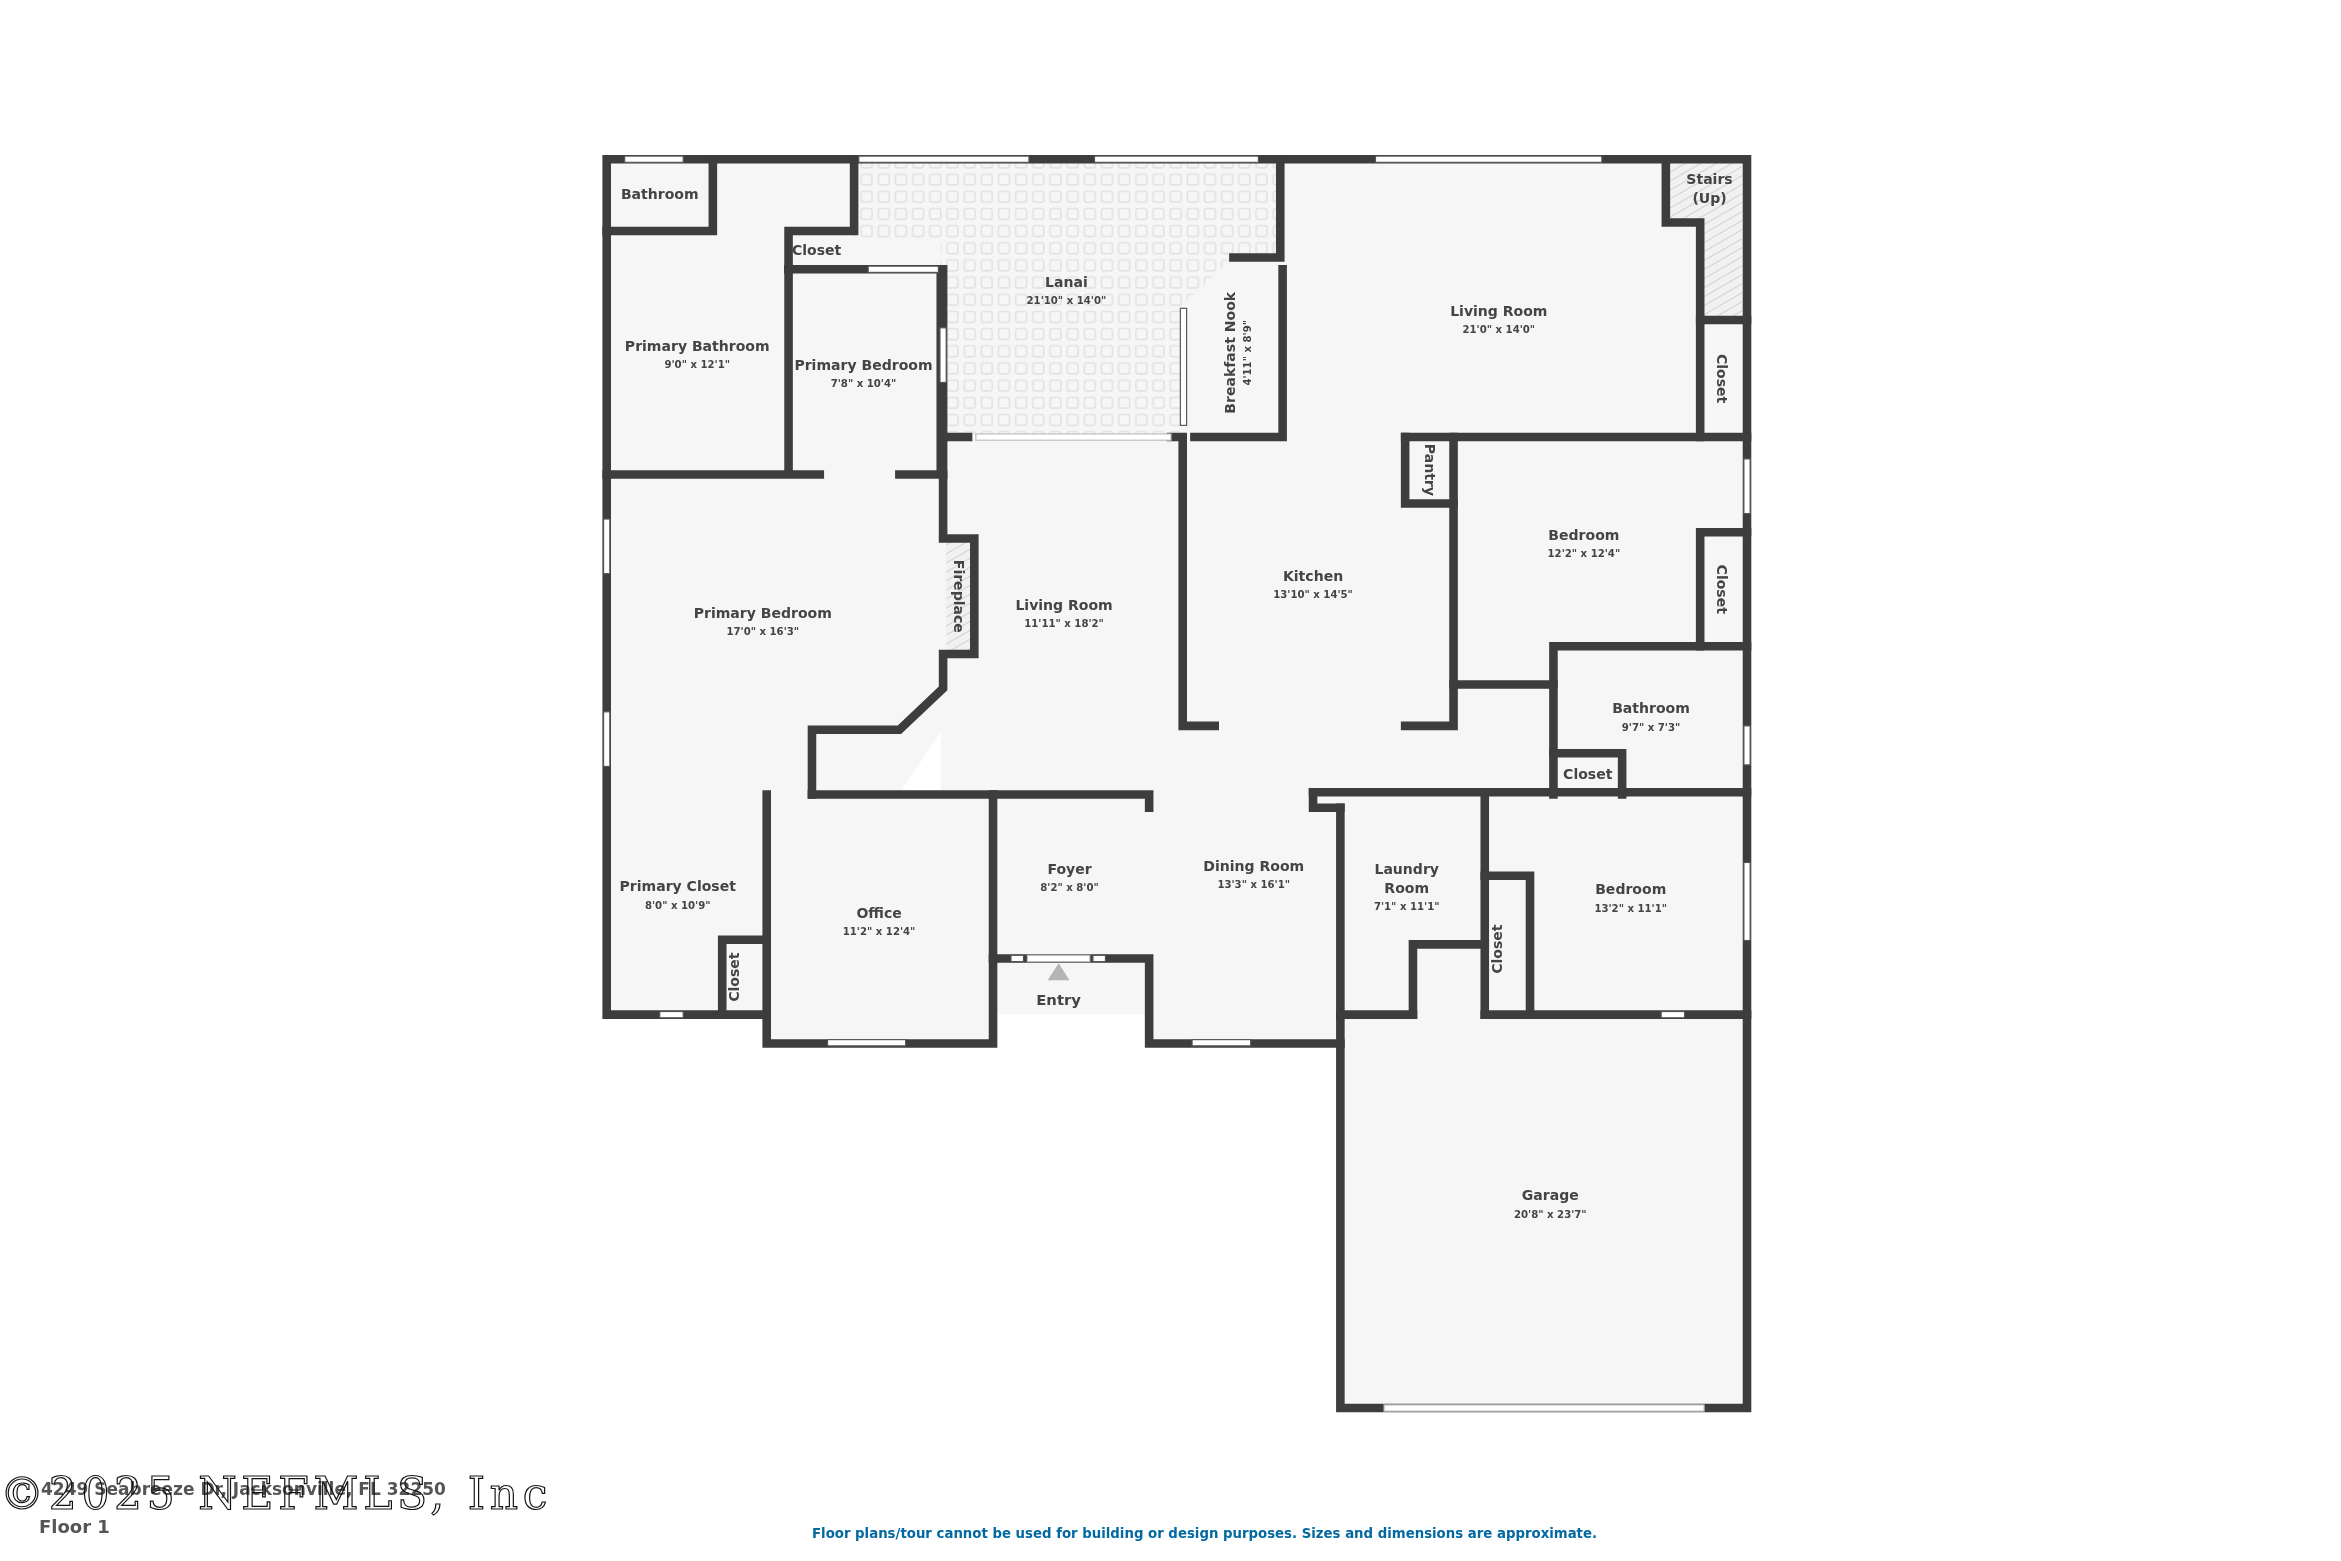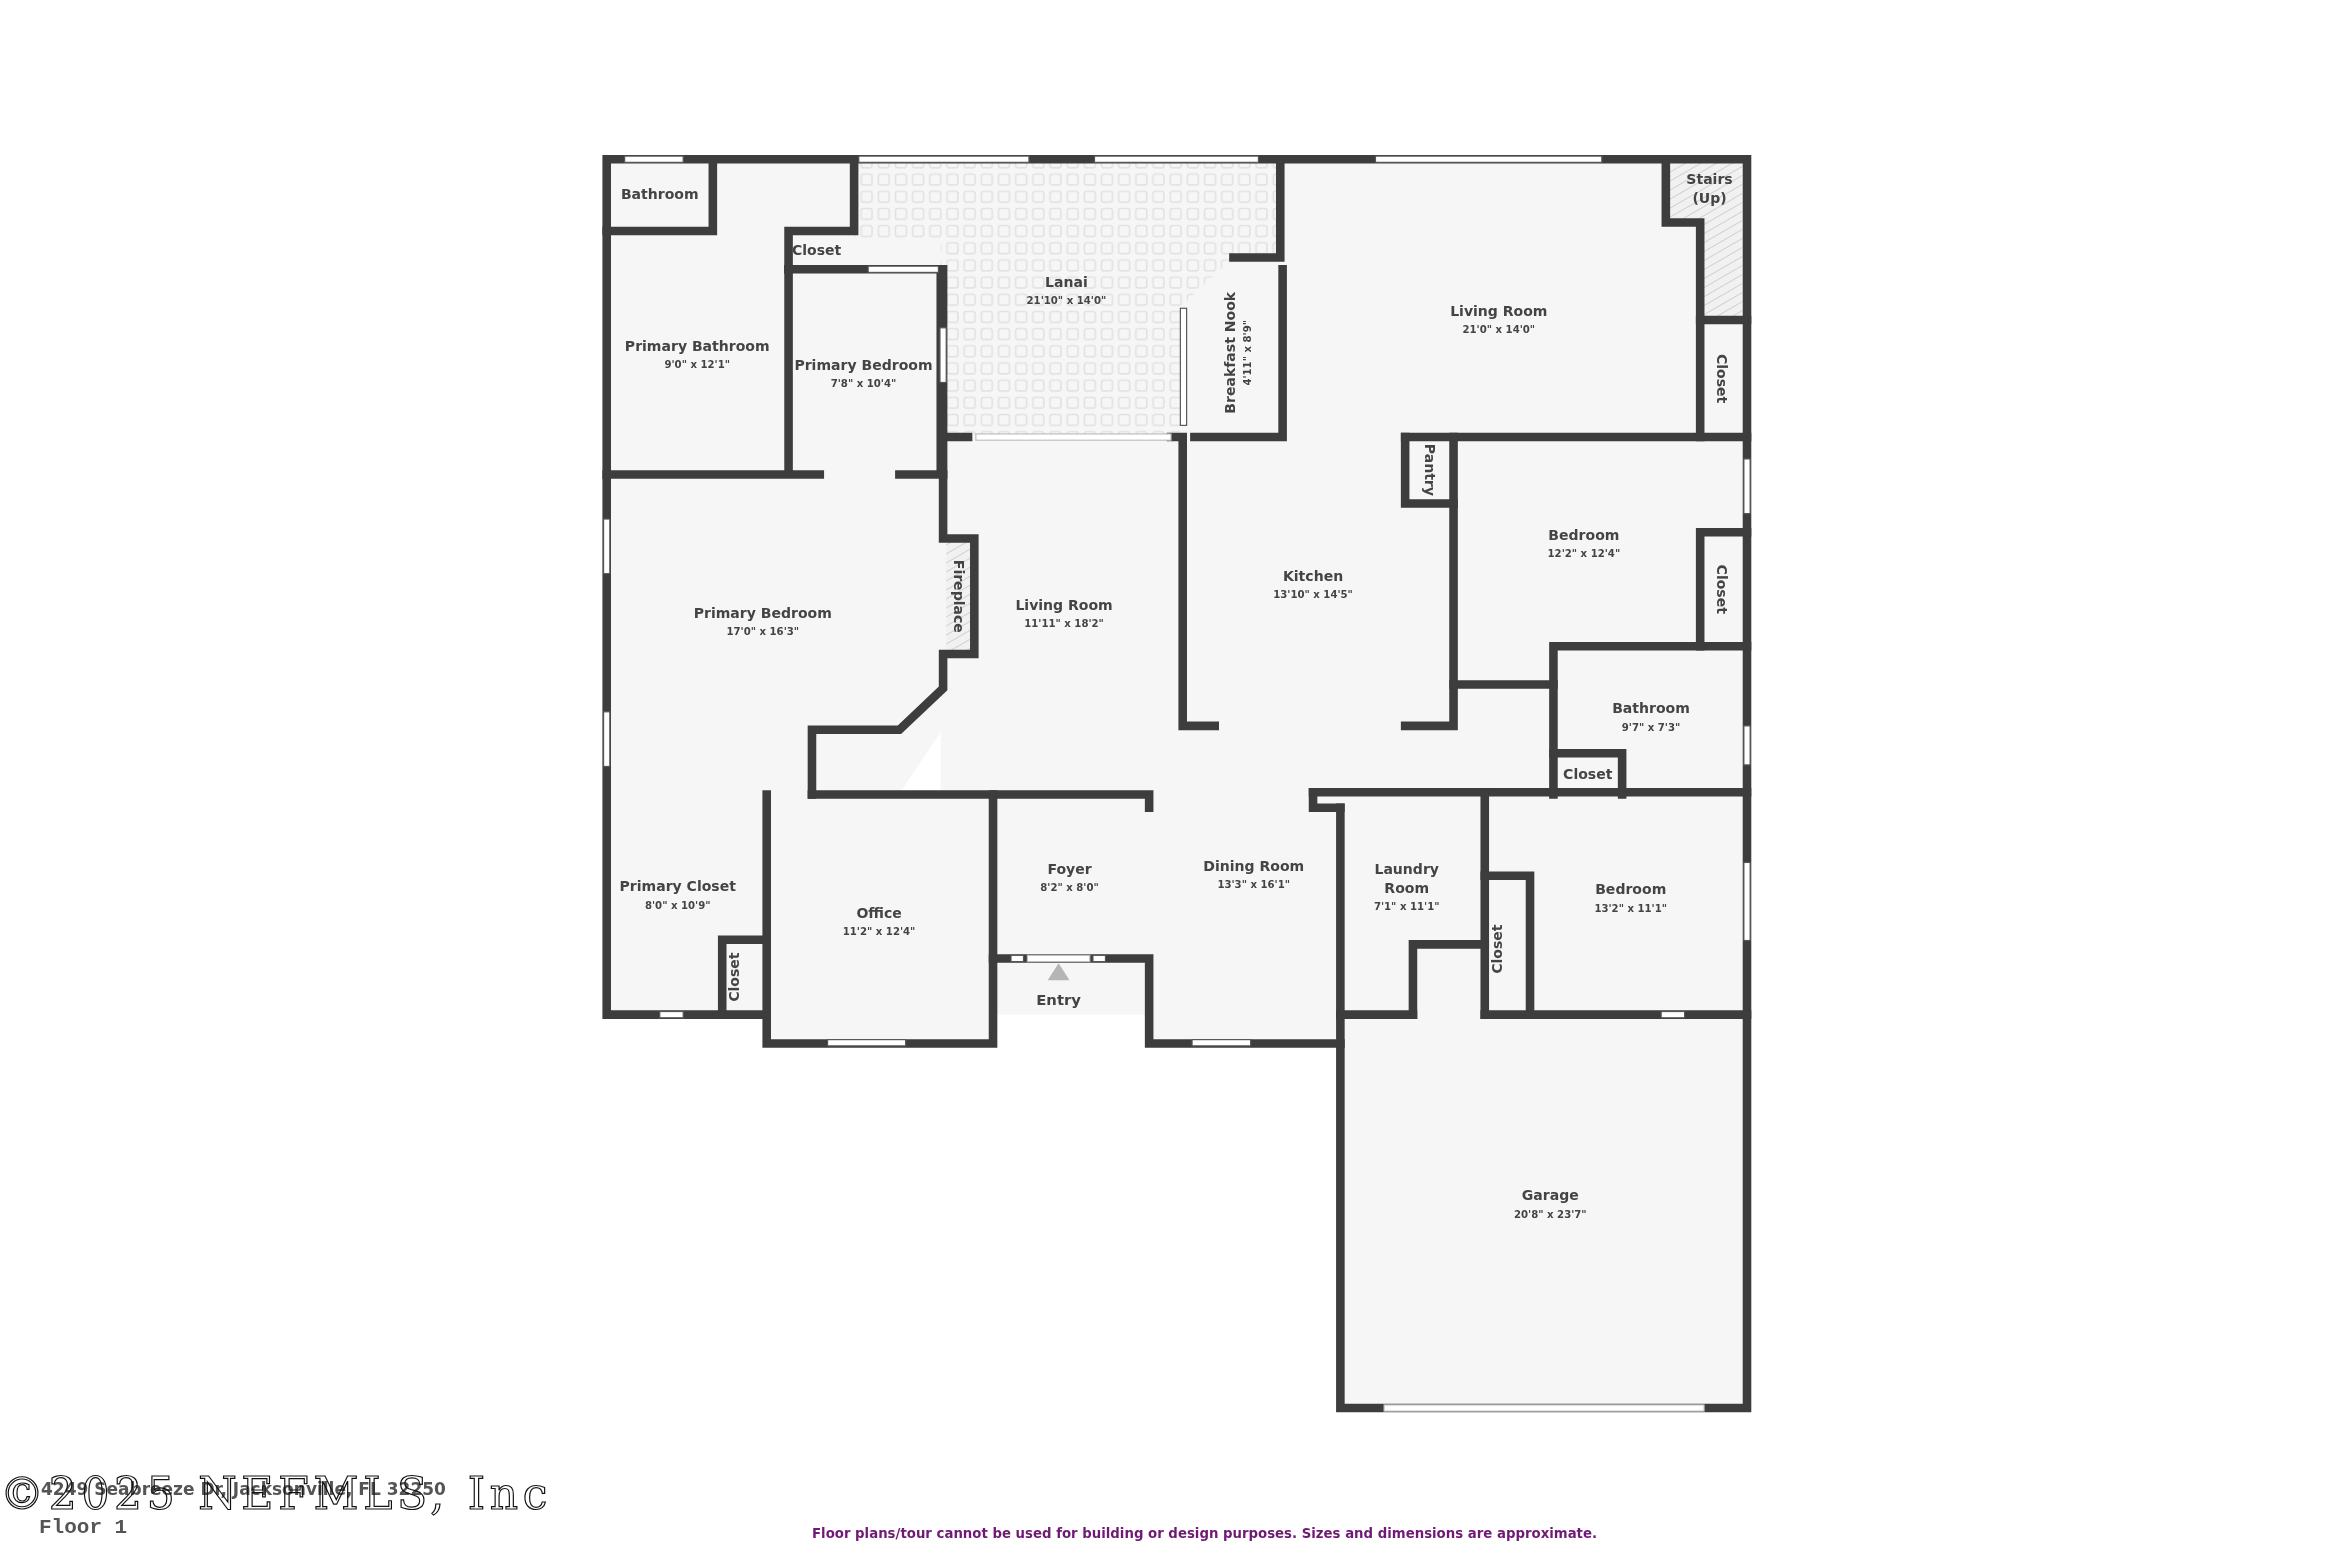--- a/index.html
+++ b/index.html
@@ -7,24 +7,24 @@
          font-family:"DejaVu Sans", "Liberation Sans", sans-serif; }
   #plan { position:absolute; left:0; top:0; width:2342px; height:1561px; }
   .wall { fill:none; stroke:#3d3d3d; stroke-width:11; stroke-linecap:square; stroke-linejoin:miter; }
   .floor { fill:#f6f6f6; }
   .win { fill:#ffffff; stroke:#555; stroke-width:1.5; }
   .door-gap { fill:#ffffff; stroke:#bdbdbd; stroke-width:1.5; }
   .room-name { font-family:"DejaVu Sans", sans-serif; font-weight:bold; font-size:18px; fill:#444; text-anchor:middle; }
   .room-dim { font-family:"DejaVu Sans", sans-serif; font-weight:bold; font-size:13px; fill:#444; text-anchor:middle; }
   .entry-label { font-family:"DejaVu Sans", sans-serif; font-weight:bold; font-size:19px; fill:#444; text-anchor:middle; }
   .footer-address { position:absolute; left:34px; top:1479px; font-weight:bold; font-size:17px; color:#555; white-space:nowrap;padding-left:7px; }
-  .footer-floor { position:absolute; left:39px; top:1516px; font-weight:bold; font-size:21px; color:#555;font-family:Liberation Mono, monospace; }
+  .footer-floor { position:absolute; left:39px; top:1516px; font-weight:bold; font-size:18px; color:#555; }
   .watermark { position:absolute; left:0px; top:1468px; font-family:"DejaVu Serif", serif; font-size:44px; color:transparent;
                -webkit-text-stroke:1.2px #111; white-space:nowrap; letter-spacing:4.7px; }
-  .disclaimer { position:absolute; left:812px; top:1526px; font-weight:bold; font-size:13.3px; color:#701a75; white-space:nowrap; }
+  .disclaimer { position:absolute; left:812px; top:1526px; font-weight:bold; font-size:13.3px; color:#0369a1; white-space:nowrap; }
 </style>
 </head>
 <body>
 
 <svg id="plan" viewBox="0 0 3000 2000" xmlns="http://www.w3.org/2000/svg">
   <defs>
     <pattern id="tile" width="22" height="22" patternUnits="userSpaceOnUse">
       <rect width="22" height="22" fill="#f6f6f6"></rect>
       <rect x="3" y="3" width="14" height="14" rx="3" fill="none" stroke="#e2e2e2" stroke-width="2"></rect>
     </pattern>

